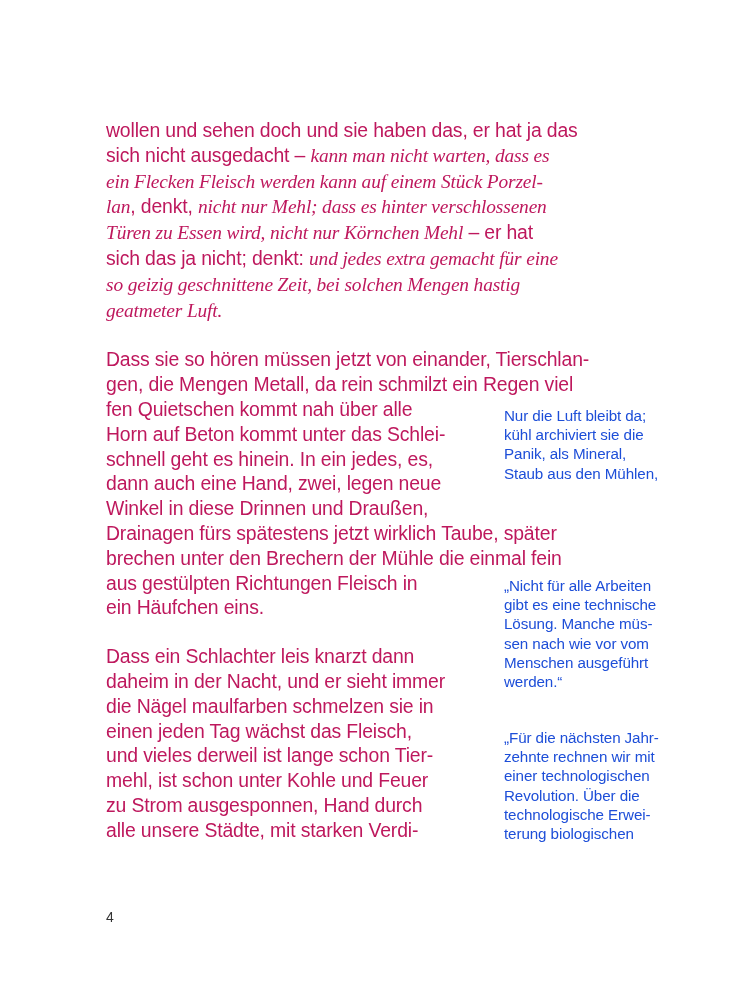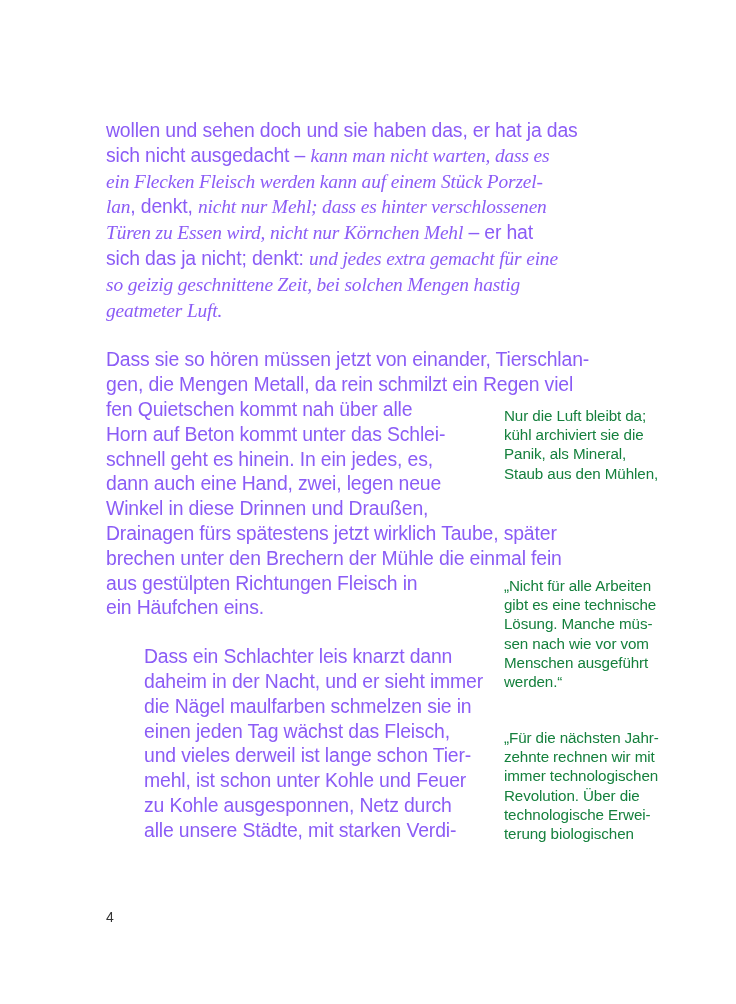--- a/index.html
+++ b/index.html
@@ -22,49 +22,48 @@
     position: absolute;
     left: 106px;
     top: 118px;
     width: 560px;
   }
   
   .maintext {
     font-size: 19.4px;
     line-height: 24.8px;
     letter-spacing: -0.15px;
-    color: #8b5cf6;
+    color: #be185d;
   }
   .para {
     margin: 0 0 24px 0;
   }
   .para:last-child {
     margin-bottom: 0;
-    margin-left: 38px;
   }
   .ln {
     display: block;
     white-space: pre-wrap;
   }
   .it {
     font-style: italic;
     font-family: Liberation Serif, serif;
   }
   
   .margin-col {
     position: absolute;
     left: 504px;
     top: 118px;
     width: 190px;
   }
   .note {
     font-size: 15.2px;
     line-height: 19.2px;
     letter-spacing: -0.1px;
-    color: #15803d;
+    color: #1d4ed8;
     font-weight: 500;
   }
   .note .ln {
     display: block;
     white-space: pre-wrap;
   }
   .note-1 { position: absolute; top: 288px; left: 0; }
   .note-2 { position: absolute; top: 458px; left: 0; }
   .note-3 { position: absolute; top: 610px; left: 0; }
   
@@ -106,21 +105,21 @@
         <span class="ln"><span>aus gestülpten Richtungen Fleisch in</span></span>
         <span class="ln"><span>ein Häufchen eins.</span></span>
       </div>
     <div class="para">
         <span class="ln"><span>Dass ein Schlachter leis knarzt dann</span></span>
         <span class="ln"><span>daheim in der Nacht, und er sieht immer</span></span>
         <span class="ln"><span>die Nägel maulfarben schmelzen sie in</span></span>
         <span class="ln"><span>einen jeden Tag wächst das Fleisch,</span></span>
         <span class="ln"><span>und vieles derweil ist lange schon Tier-</span></span>
         <span class="ln"><span>mehl, ist schon unter Kohle und Feuer</span></span>
-        <span class="ln"><span>zu Kohle ausgesponnen, Netz durch</span></span>
+        <span class="ln"><span>zu Strom ausgesponnen, Hand durch</span></span>
         <span class="ln"><span>alle unsere Städte, mit starken Verdi-</span></span>
       </div>
   </div>
 
   <div class="margin-col">
     <div class="note note-1">
         <span class="ln">Nur die Luft bleibt da;</span>
         <span class="ln">kühl archiviert sie die</span>
         <span class="ln">Panik, als Mineral,</span>
         <span class="ln">Staub aus den Mühlen,</span>
@@ -129,21 +128,21 @@
         <span class="ln">„Nicht für alle Arbeiten</span>
         <span class="ln">gibt es eine technische</span>
         <span class="ln">Lösung. Manche müs-</span>
         <span class="ln">sen nach wie vor vom</span>
         <span class="ln">Menschen ausgeführt</span>
         <span class="ln">werden.“</span>
       </div>
     <div class="note note-3">
         <span class="ln">„Für die nächsten Jahr-</span>
         <span class="ln">zehnte rechnen wir mit</span>
-        <span class="ln">immer technologischen</span>
+        <span class="ln">einer technologischen</span>
         <span class="ln">Revolution. Über die</span>
         <span class="ln">technologische Erwei-</span>
         <span class="ln">terung biologischen</span>
       </div>
   </div>
 
   <div class="folio">4</div>
 
 </div>
 

